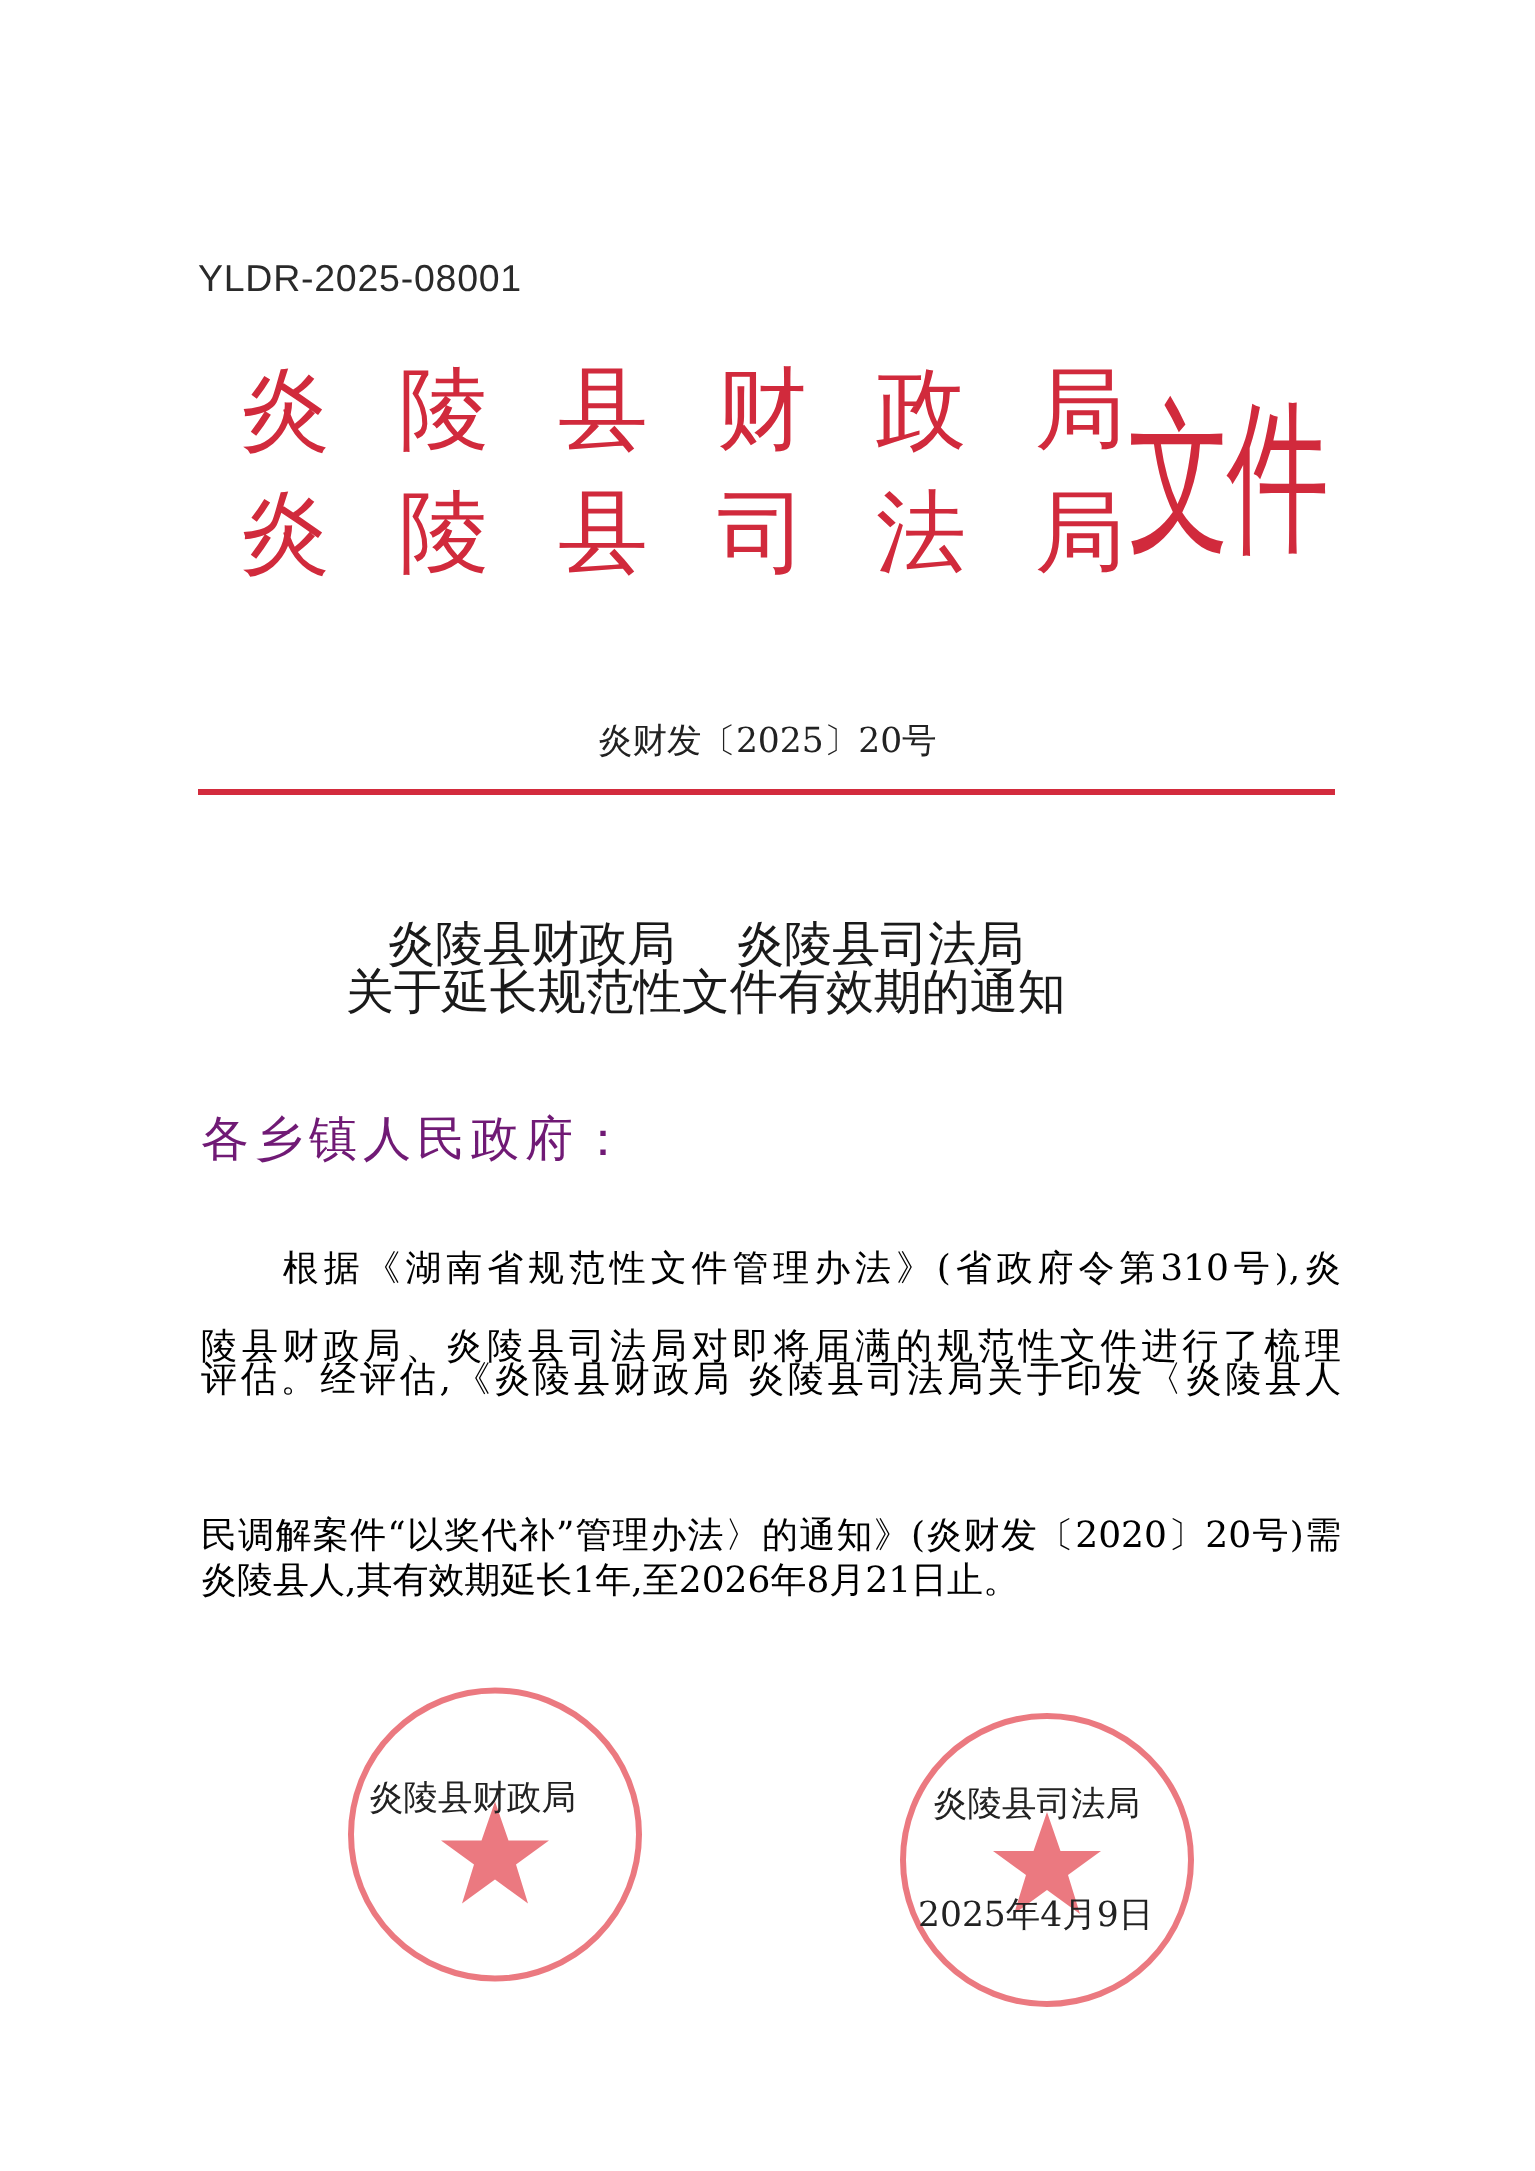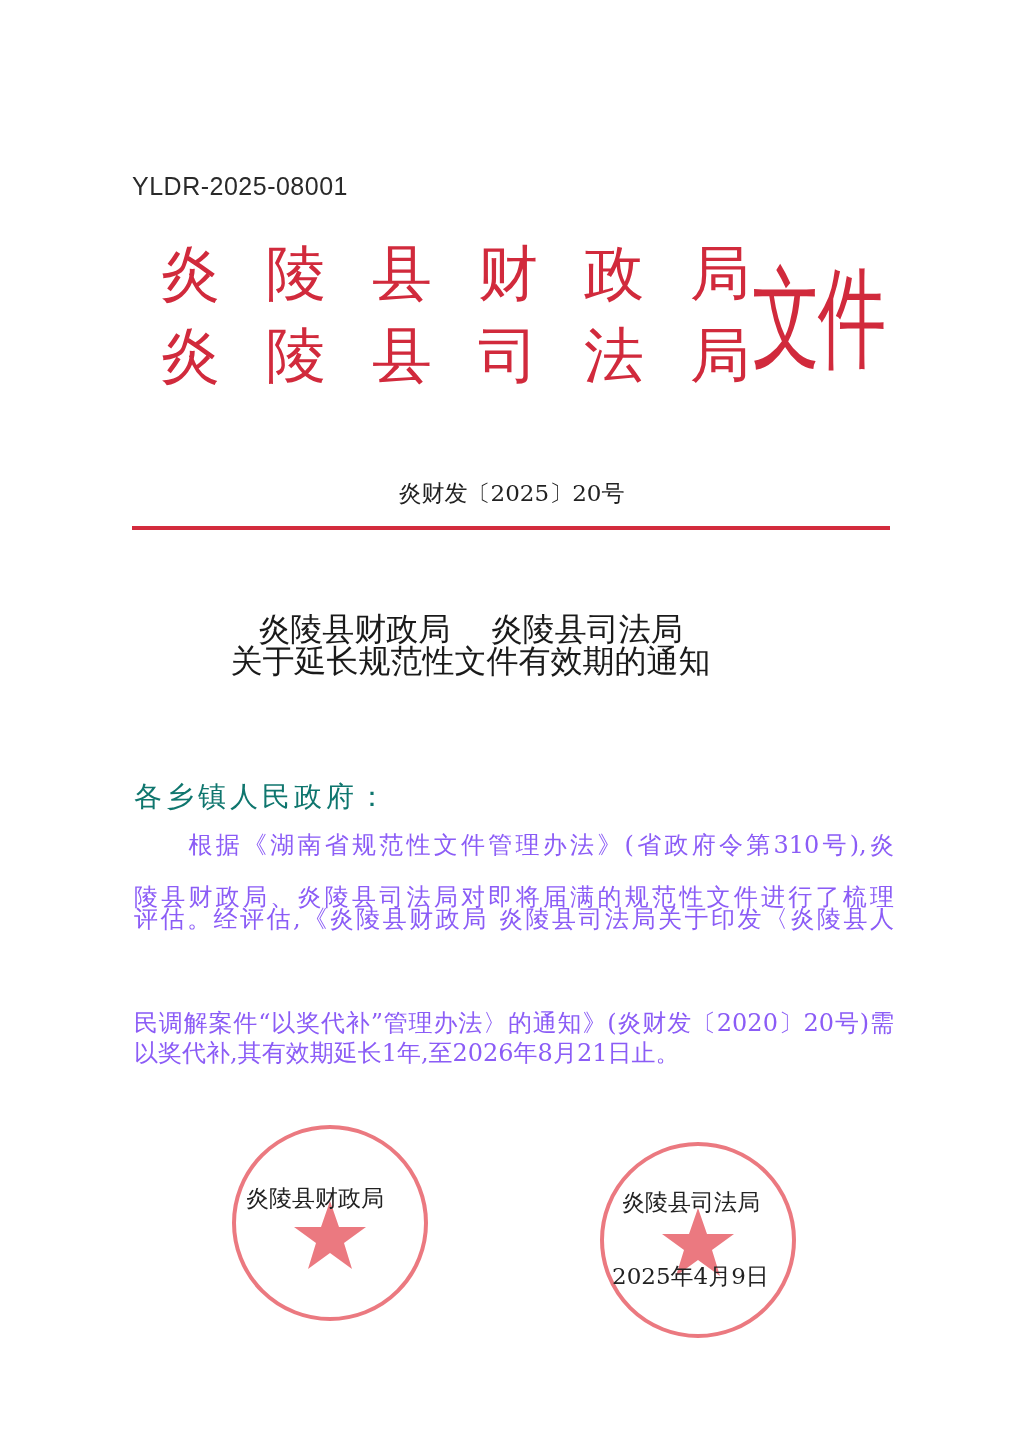--- a/index.html
+++ b/index.html
@@ -34,28 +34,28 @@
     left: 132px; top: 526px; width: 758px; height: 4px; background: #d32b3d;
   }
   .title {
     left: 0; width: 941px; text-align: center;
     font-family: "DejaVu Serif", "Liberation Serif", serif;
     font-weight: normal; font-size: 32px; color: #1a1a1a; white-space: pre;
   }
   .title-l1 { top: 608px; }
   .title-l2 { top: 640px; }
   .salutation {
-    left: 134px; top: 778px;
+    left: 134px; top: 738px;
     font-family: "DejaVu Serif", "Liberation Serif", serif;
-    font-size: 28px; color: #0f766e; letter-spacing: 4px;
+    font-size: 32px; color: #701a75; letter-spacing: 4px;
   }
   .body-line {
     left: 134px; width: 760px;
     font-family: "DejaVu Serif", "Liberation Serif", serif;
-    font-size: 24px; color: #8b5cf6; white-space: nowrap;
+    font-size: 24px; color: #000000; white-space: nowrap;
     text-align: justify; text-align-last: justify; line-height: 30px;
   }
   .seal {
     border: 4px solid #e8626a; border-radius: 50%;
     opacity: 0.85;
   }
   .seal-left { left: 232px; top: 1125px; width: 188px; height: 188px; }
   .seal-right { left: 600px; top: 1142px; width: 188px; height: 188px; }
   .seal svg { position: absolute; left: 0; top: 0; }
   .seal-text {
@@ -77,21 +77,21 @@
 
 <div class="abs title title-l1">炎陵县财政局    炎陵县司法局</div>
 <div class="abs title title-l2">关于延长规范性文件有效期的通知</div>
 
 <div class="abs salutation">各乡镇人民政府：</div>
 
 <div class="abs body-line" style="top:830px">　　根据《湖南省规范性文件管理办法》(省政府令第310号),炎</div>
 <div class="abs body-line" style="top:882px">陵县财政局、炎陵县司法局对即将届满的规范性文件进行了梳理</div>
 <div class="abs body-line" style="top:904px">评估。经评估,《炎陵县财政局 炎陵县司法局关于印发〈炎陵县人</div>
 <div class="abs body-line" style="top:1008px">民调解案件“以奖代补”管理办法〉的通知》(炎财发〔2020〕20号)需</div>
-<div class="abs body-line" style="top:1038px; text-align-last:left; width:auto;">以奖代补,其有效期延长1年,至2026年8月21日止。</div>
+<div class="abs body-line" style="top:1038px; text-align-last:left; width:auto;">炎陵县人,其有效期延长1年,至2026年8月21日止。</div>
 
 <div class="abs seal seal-left">
   <svg width="188" height="188" viewBox="0 0 188 188">
     <polygon points="94,72 103,98 130,98 108,114 116,140 94,124 72,140 80,114 58,98 85,98" fill="#e8626a"></polygon>
   </svg>
 </div>
 <div class="abs seal-text" style="left:246px; top:1183px;">炎陵县财政局</div>
 
 <div class="abs seal seal-right">
   <svg width="188" height="188" viewBox="0 0 188 188">

